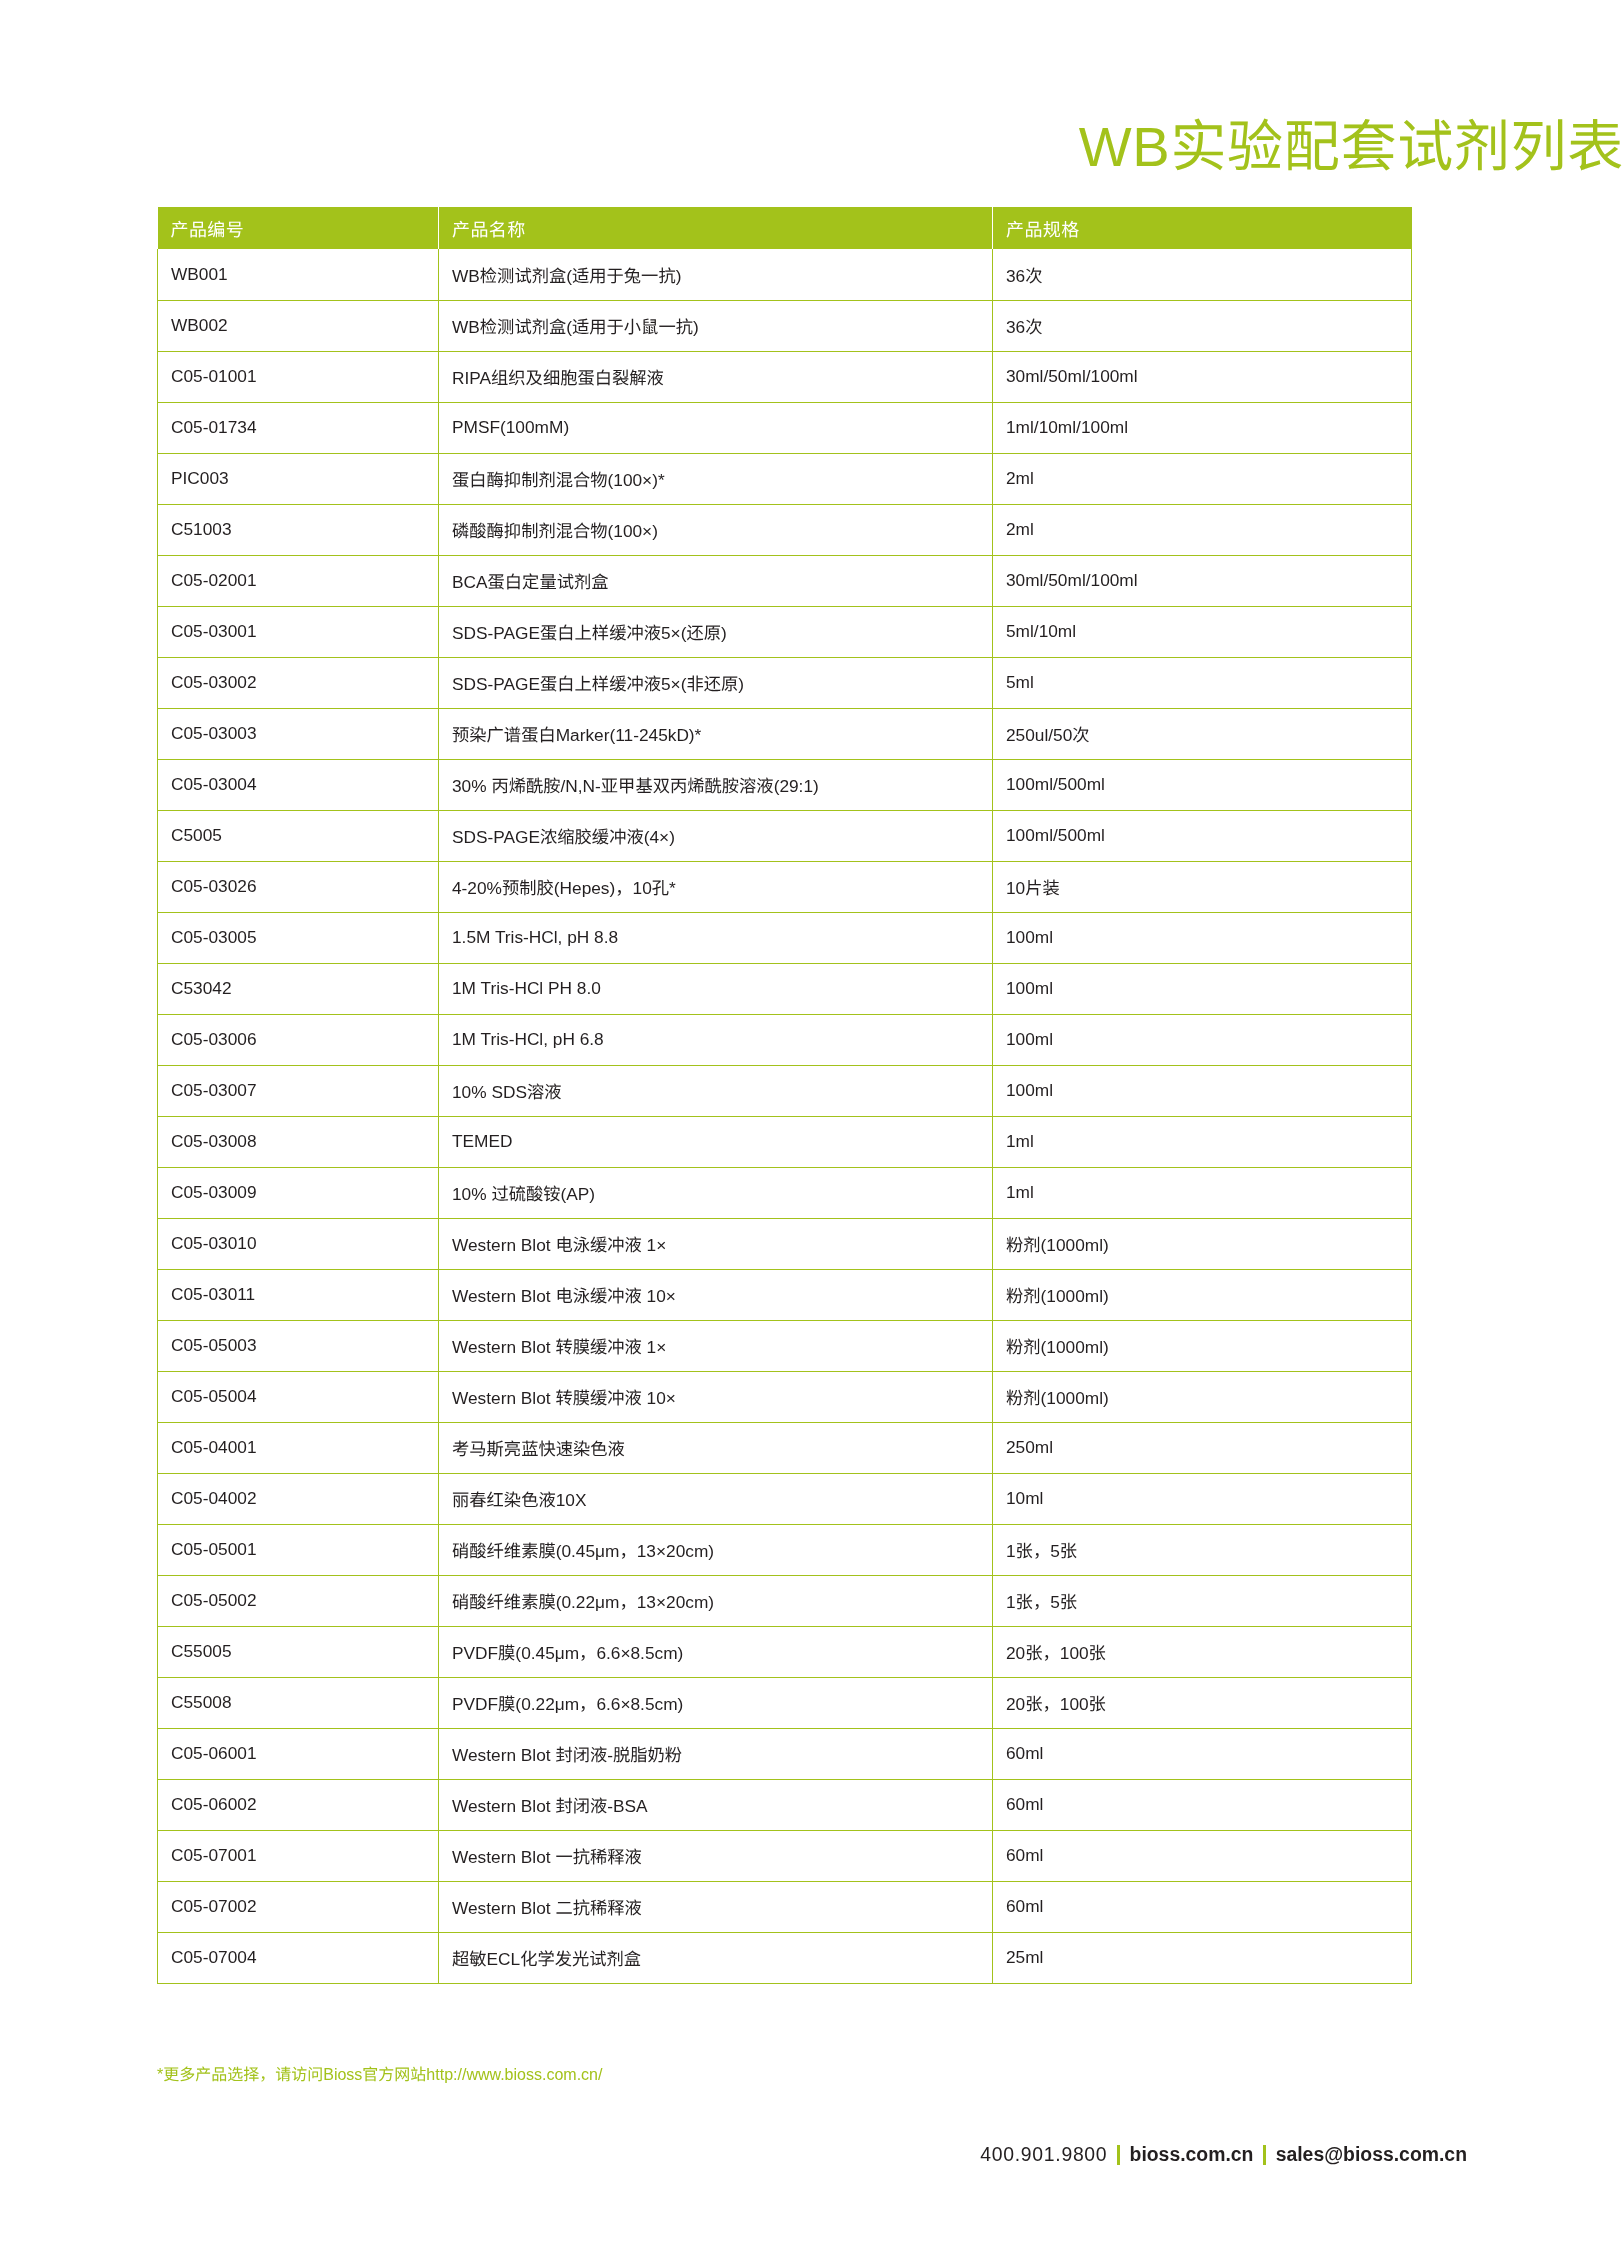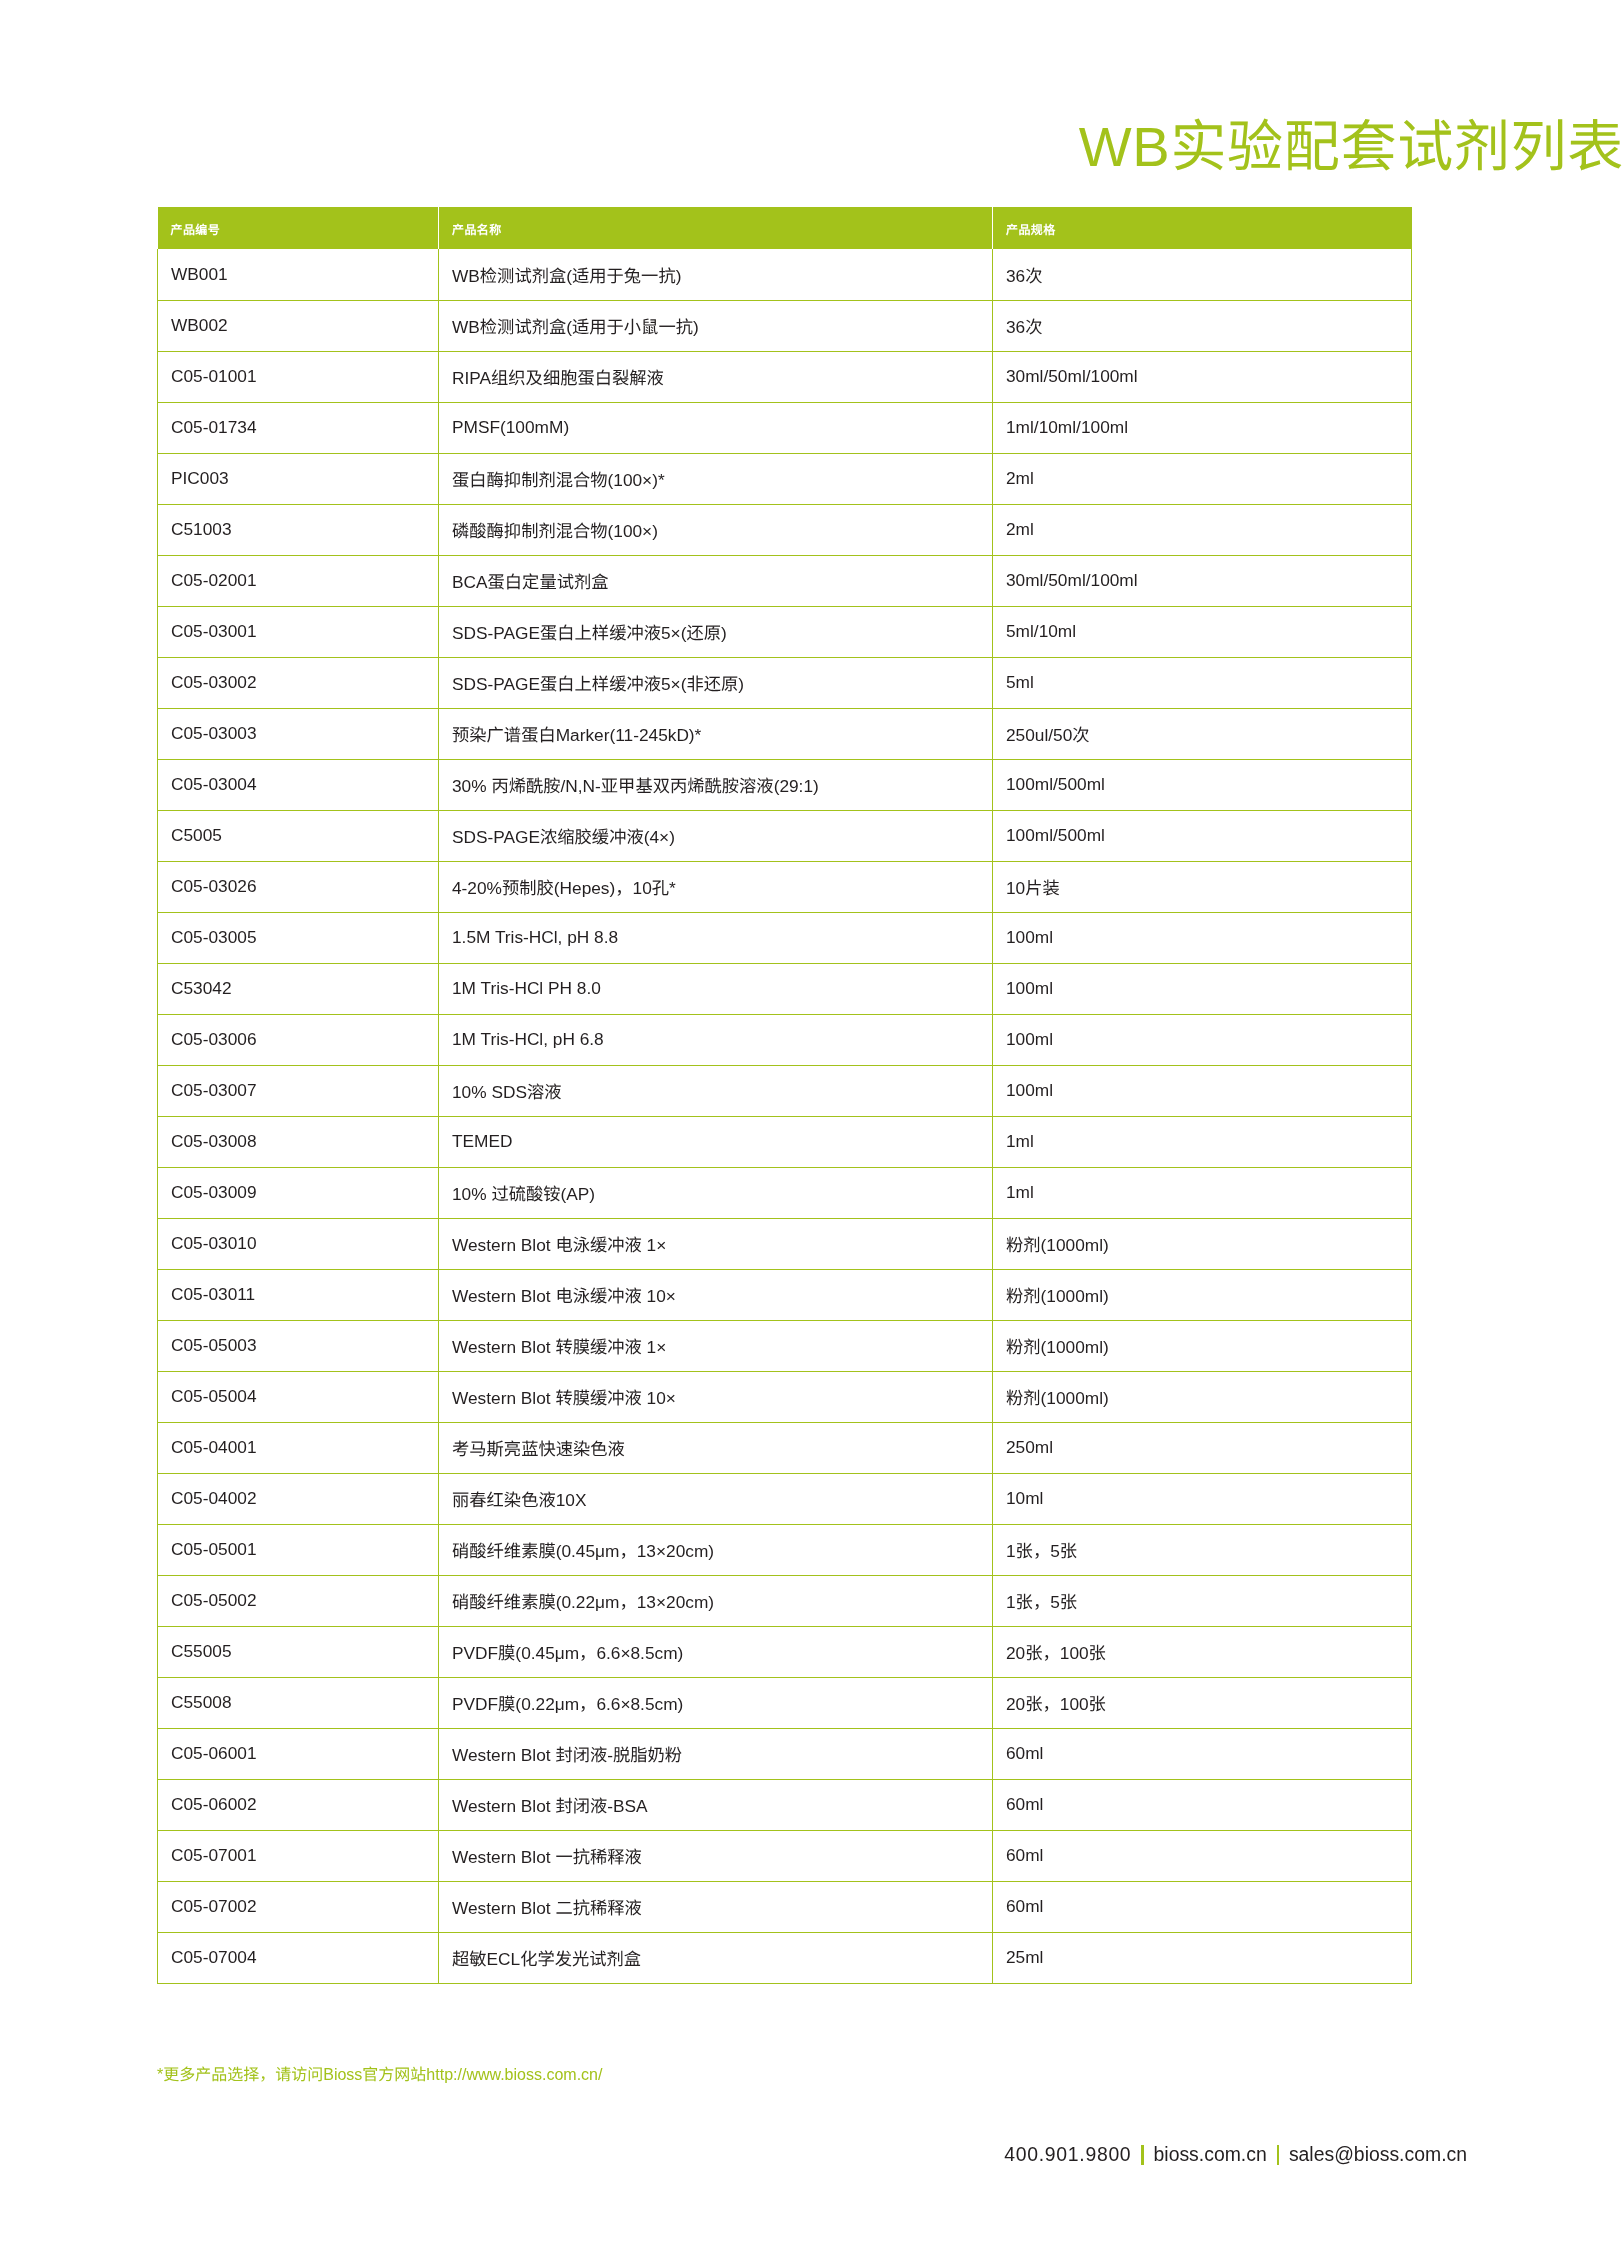--- a/index.html
+++ b/index.html
@@ -49,22 +49,22 @@
     width: 1254px;
     table-layout: fixed;
   }
   table.reagents col.c0 { width: 281px; }
   table.reagents col.c1 { width: 554px; }
   table.reagents col.c2 { width: 419px; }
 
   table.reagents thead th {
     background: #a3c21b;
     color: #ffffff;
-    font-size: 12px;
-    font-weight: bold;
+    font-size: 18px;
+    font-weight: normal;
     text-align: left;
     height: 42px;
     padding: 0 13px;
     border-right: 1.4px solid #ffffff;
     box-sizing: border-box;
     vertical-align: middle;
     letter-spacing: 0.4px;
   }
   table.reagents thead th:last-child {
     border-right: none;
@@ -115,21 +115,21 @@
     display: inline-block;
     width: 2.2px;
     height: 20px;
     background: #a3c21b;
   }
   .contact .phone {
     letter-spacing: 0.7px;
   }
   .contact .site,
   .contact .mail {
-    font-weight: normal;
+    font-weight: bold;
   }
 </style>
 </head>
 <body>
 
 <div class="page">
 
   <h1 class="title">WB实验配套试剂列表</h1>
 
   <div class="table-wrap">

